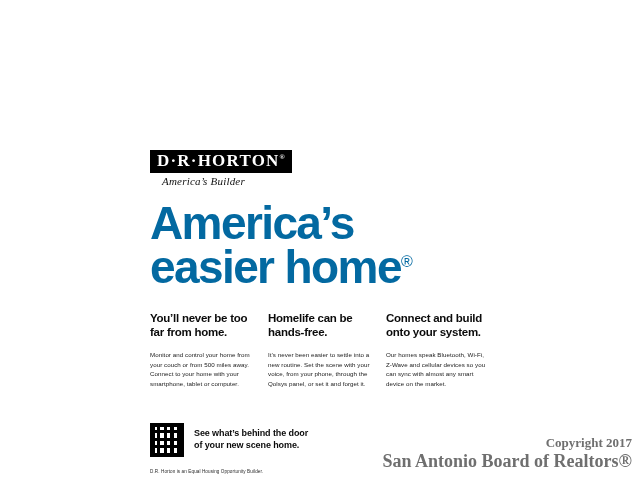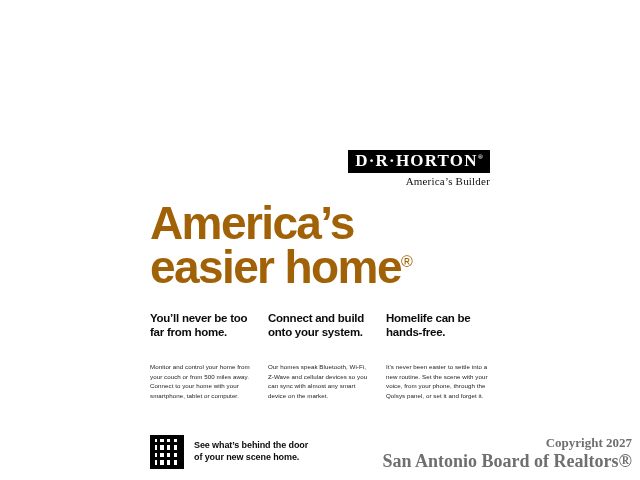--- a/index.html
+++ b/index.html
@@ -23,21 +23,21 @@
   }
   
   .ad {
     position: absolute;
     left: 150px;
     top: 150px;
     width: 340px;
   }
 
   .logo-block {
-    text-align: right;
+    text-align: left;
     margin-bottom: 14px;
   }
   .logo-wordmark {
     display: inline-block;
     background: #000000;
     color: #ffffff;
     font-family: "Liberation Serif", serif;
     font-weight: bold;
     font-size: 17px;
     letter-spacing: 1.2px;
@@ -45,34 +45,35 @@
     line-height: 1.05;
     position: relative;
   }
   .logo-reg {
     font-size: 7px;
     vertical-align: super;
     letter-spacing: 0;
   }
   .logo-tagline {
     font-family: "Liberation Serif", serif;
+    font-style: italic;
     font-size: 11px;
     color: #111111;
     margin-top: 2px;
-    margin-left: 25px;
+    margin-left: 12px;
     letter-spacing: 0.2px;
   }
 
   .headline {
     font-family: "Liberation Sans", sans-serif;
     font-weight: bold;
     font-size: 46px;
     line-height: 0.96;
     letter-spacing: -1.6px;
-    color: #a16207;
+    color: #0369a1;
     margin: 6px 0 0 0;
   }
   .headline .sup {
     font-size: 16px;
     vertical-align: super;
     letter-spacing: 0;
     font-weight: normal;
   }
 
   .columns {
@@ -82,21 +83,21 @@
   }
   .col {
     width: 33%;
   }
   .col-head {
     font-weight: bold;
     font-size: 11.5px;
     line-height: 1.22;
     letter-spacing: -0.25px;
     color: #0b0b0b;
-    margin-bottom: 23px;
+    margin-bottom: 11px;
   }
   .col-body {
     font-size: 6.2px;
     line-height: 1.55;
     color: #1a1a1a;
     letter-spacing: 0.05px;
   }
 
   .footer {
     margin-top: 34px;
@@ -159,39 +160,39 @@
       <span>America’s</span><br>
       <span>easier home</span><span class="sup">®</span>
     </h1>
 
     <div class="columns">
       <div class="col">
         <div class="col-head">You’ll never be too far from home.</div>
         <div class="col-body">Monitor and control your home from your couch or from 500 miles away. Connect to your home with your smartphone, tablet or computer.</div>
       </div>
       <div class="col">
+        <div class="col-head">Homelife can be hands-free.</div>
+        <div class="col-body">It’s never been easier to settle into a new routine. Set the scene with your voice, from your phone, through the Qolsys panel, or set it and forget it.</div>
+      </div>
+      <div class="col">
         <div class="col-head">Connect and build onto your system.</div>
         <div class="col-body">Our homes speak Bluetooth, Wi-Fi, Z-Wave and cellular devices so you can sync with almost any smart device on the market.</div>
-      </div>
-      <div class="col">
-        <div class="col-head">Homelife can be hands-free.</div>
-        <div class="col-body">It’s never been easier to settle into a new routine. Set the scene with your voice, from your phone, through the Qolsys panel, or set it and forget it.</div>
       </div>
     </div>
 
     <div class="footer">
       <div class="qr"></div>
       <div class="footer-text">
         <span>See what’s behind the door</span><br>
         <span>of your new scene home.</span>
       </div>
     </div>
 
     <div class="legal">D.R. Horton is an Equal Housing Opportunity Builder.</div>
 
   </div>
 
   <div class="watermark">
-    <div class="wm1">Copyright 2027</div>
+    <div class="wm1">Copyright 2017</div>
     <div class="wm2">San Antonio Board of Realtors®</div>
   </div>
 
 </div>
 
 </body></html>

